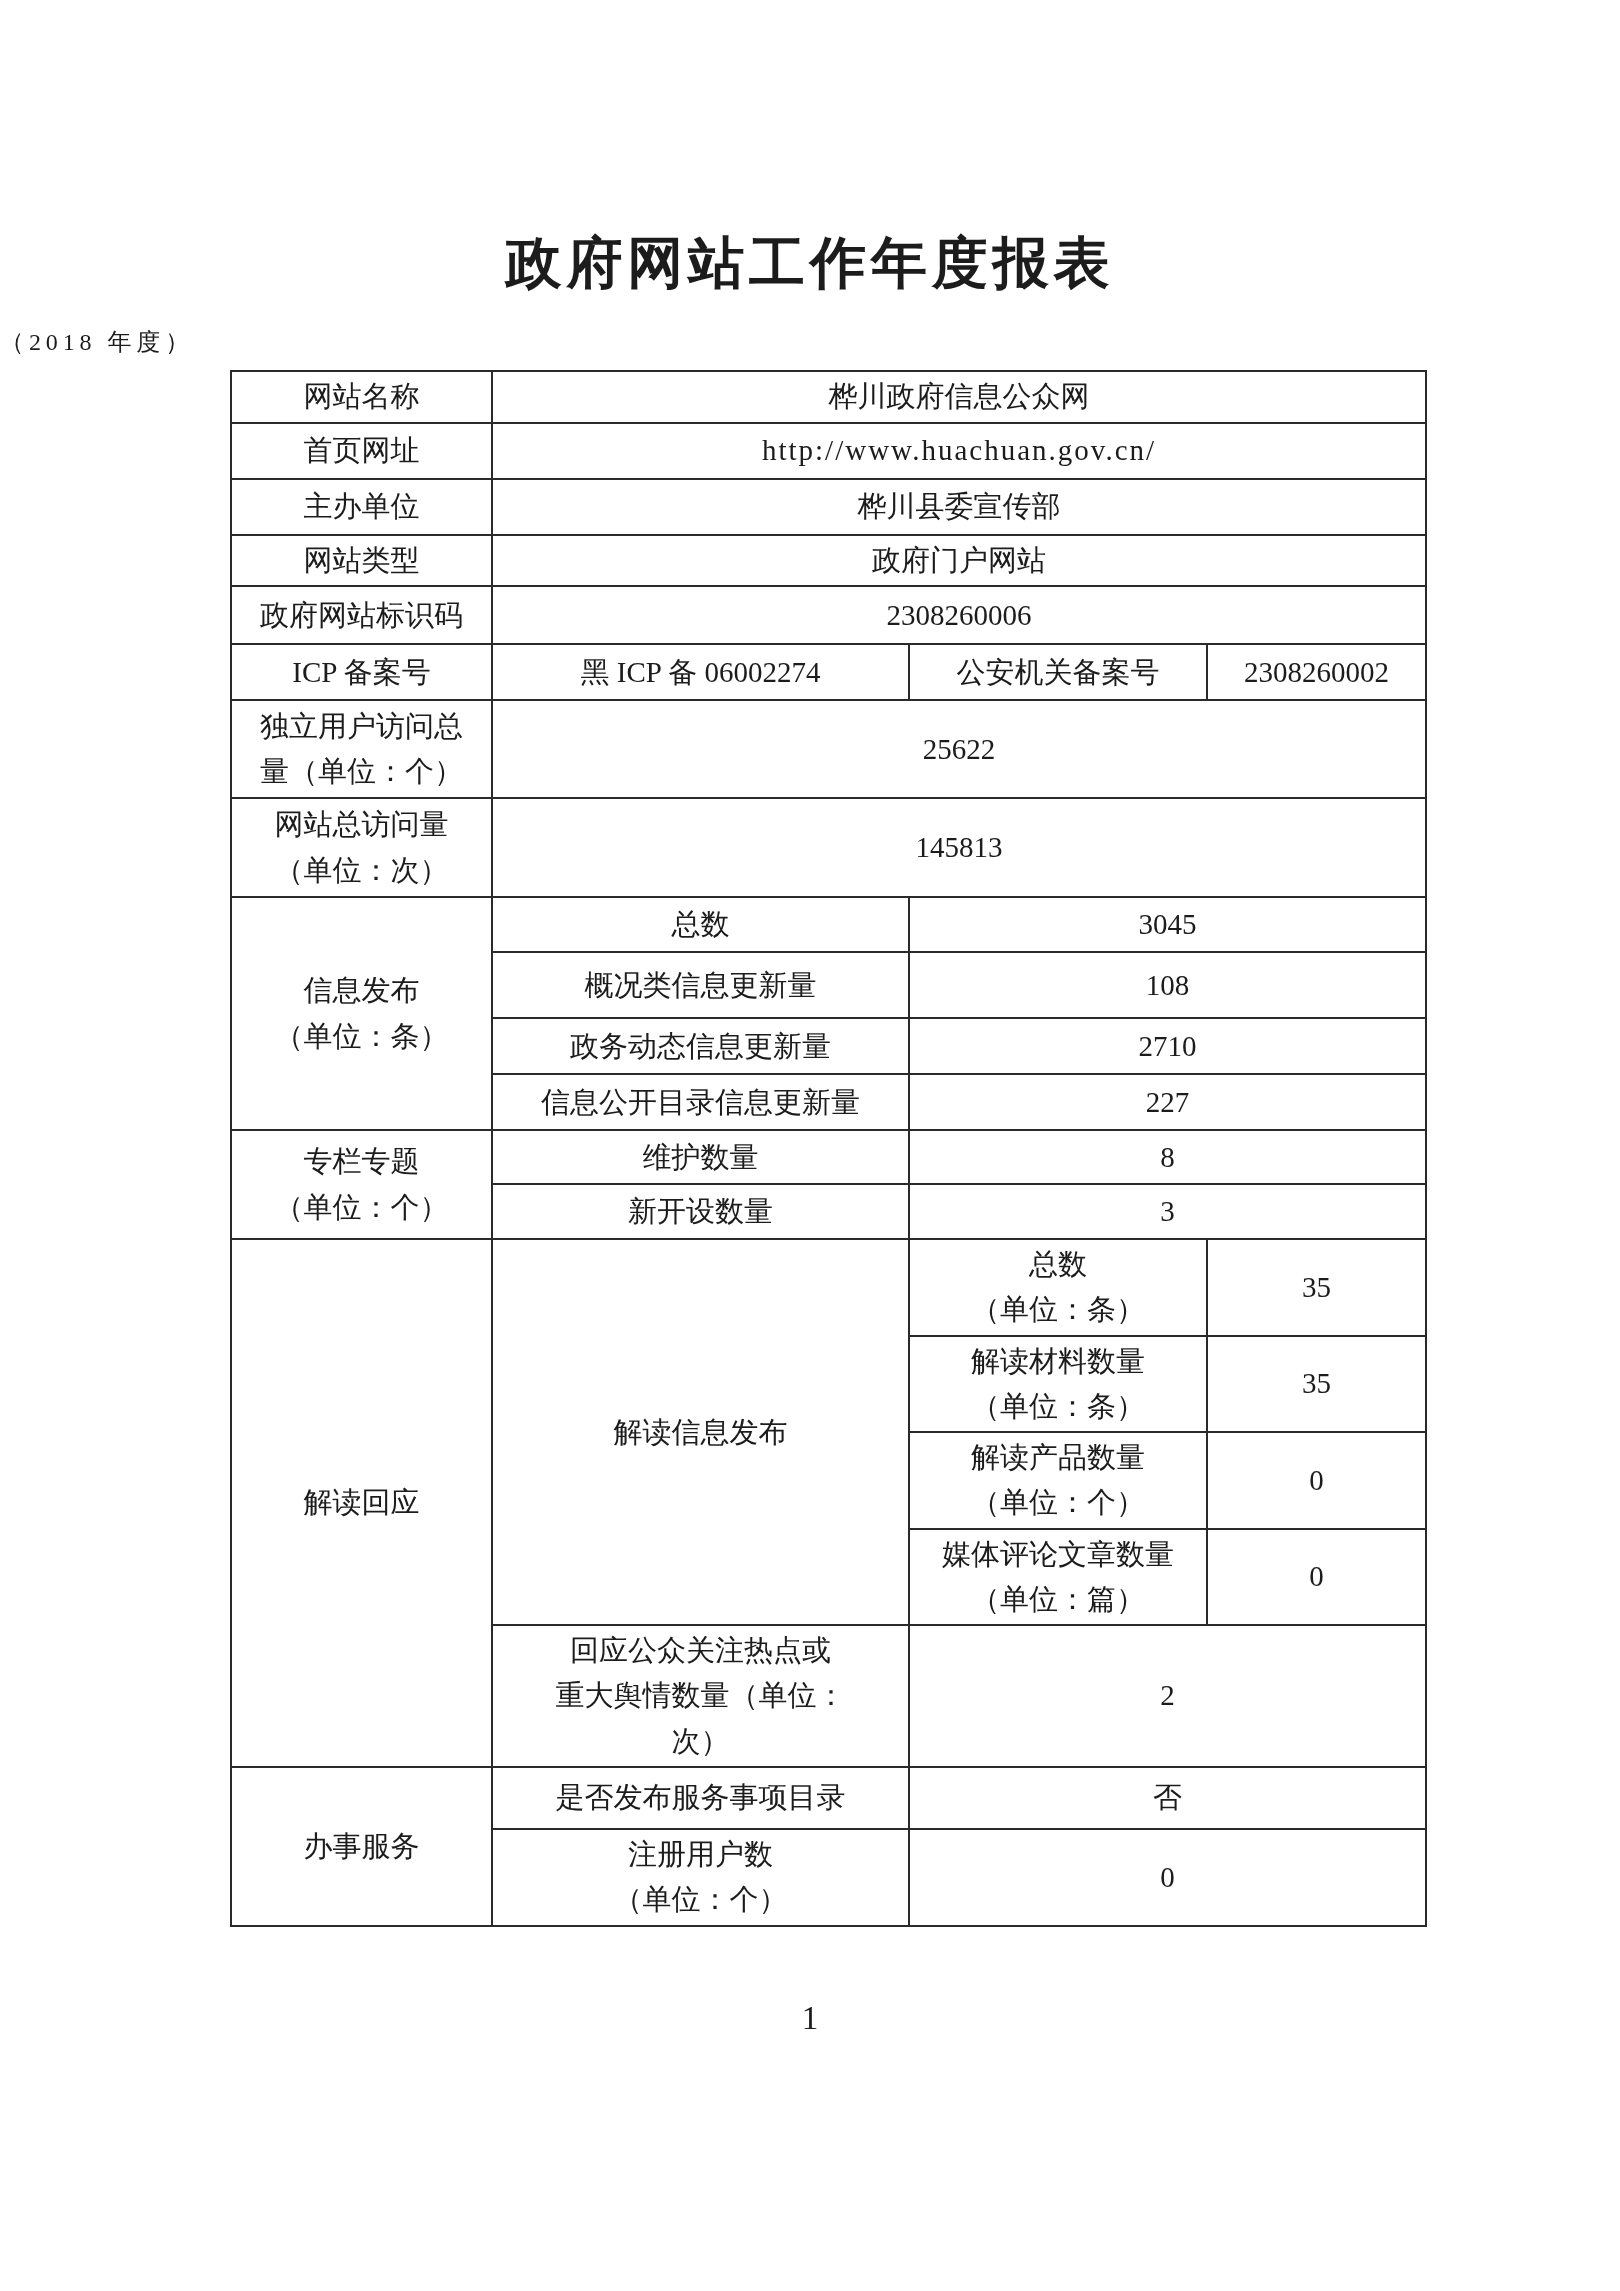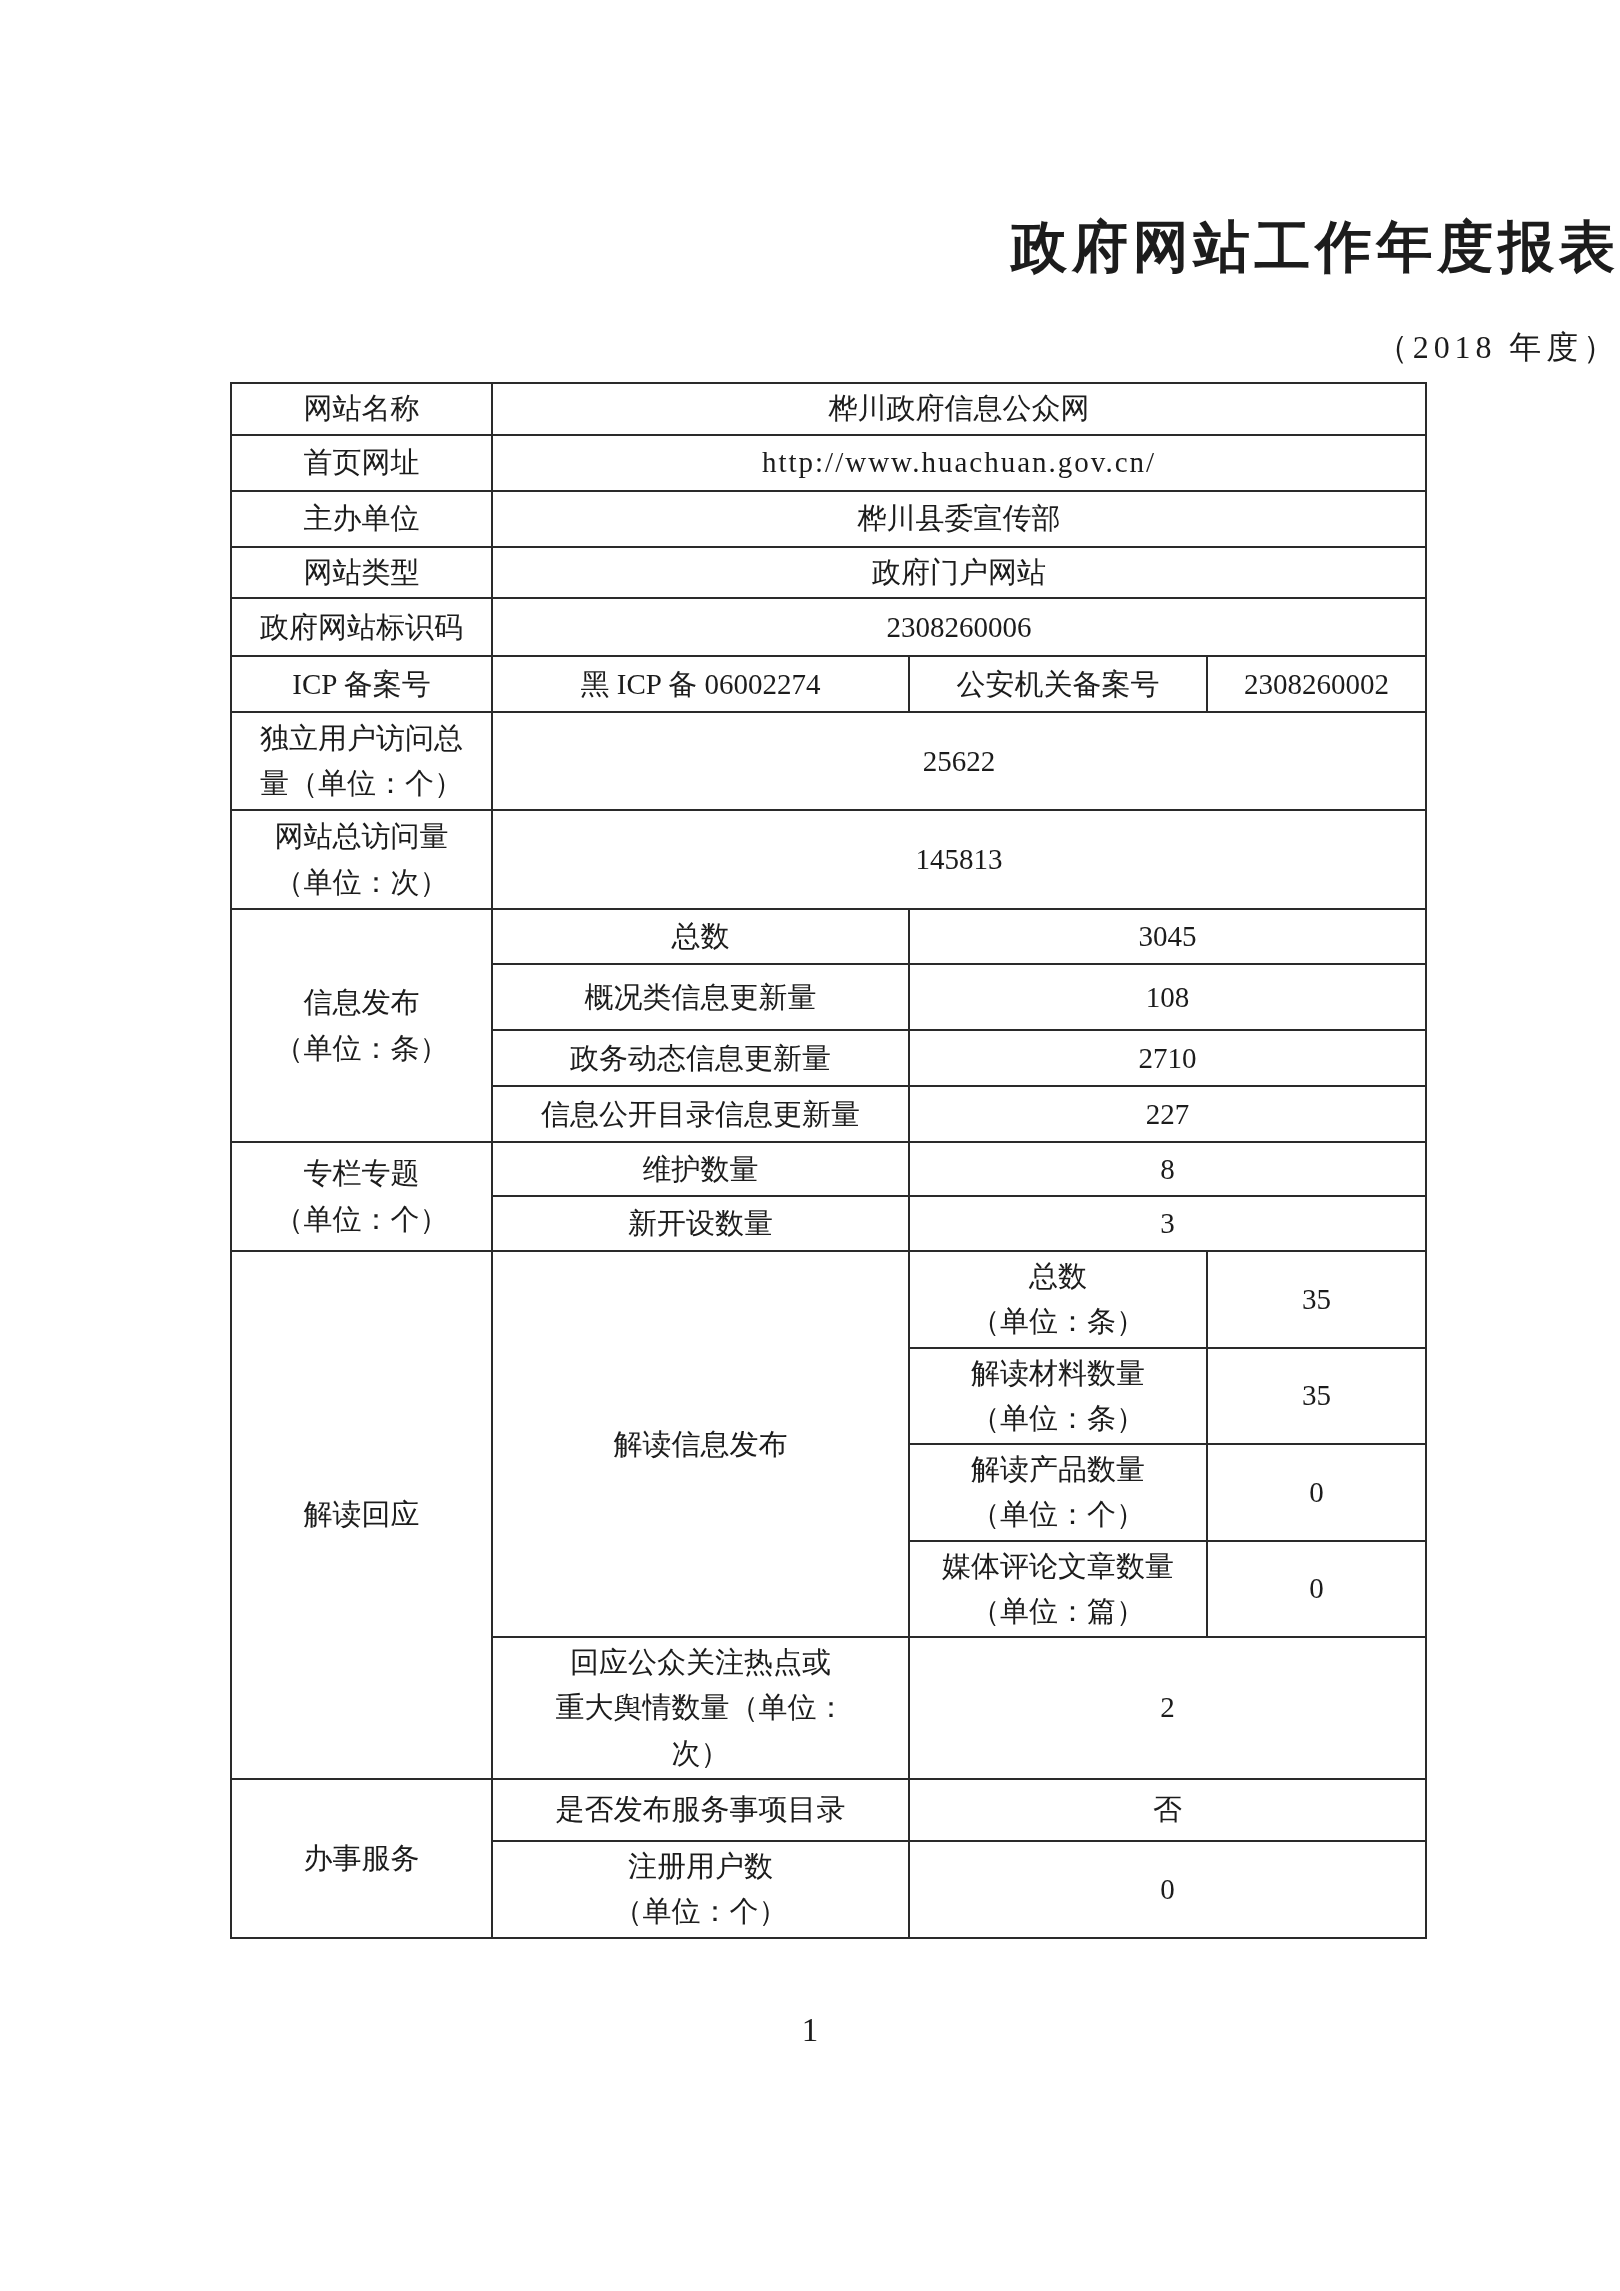--- a/index.html
+++ b/index.html
@@ -2,26 +2,26 @@
 <html><head>
 <meta charset="utf-8">
 <style>
   html,body{margin:0;padding:0;}
   body{
     width:1620px;height:2292px;background:#ffffff;color:#1c1c1c;
     font-family:"Liberation Serif","DejaVu Serif",serif;
     position:relative;overflow:hidden;
   }
   .doc-title{
-    margin:0;padding-top:218px;text-align:right;
-    font-family:Liberation Mono, monospace;
+    margin:11px;padding-top:218px;text-align:center;
+    font-family:Liberation Sans, sans-serif;
     font-weight:700;font-size:56px;letter-spacing:4.9px;line-height:1.2;
   }
   .doc-subtitle{
-    margin-top:41px;text-align:right;font-size:32px;letter-spacing:4.9px;
+    margin-top:30px;text-align:left;font-size:24px;letter-spacing:4.9px;
   }
   .report-unit{
     margin:104px 0 0 230px;
     font-family:"Liberation Sans","DejaVu Sans",sans-serif;
     font-weight:700;font-size:31px;letter-spacing:1px;
   }
   table.report{
     border-collapse:collapse;table-layout:fixed;
     width:1194px;margin:11.8px 0 0 230px;
     border:2px solid #3b82f6;

